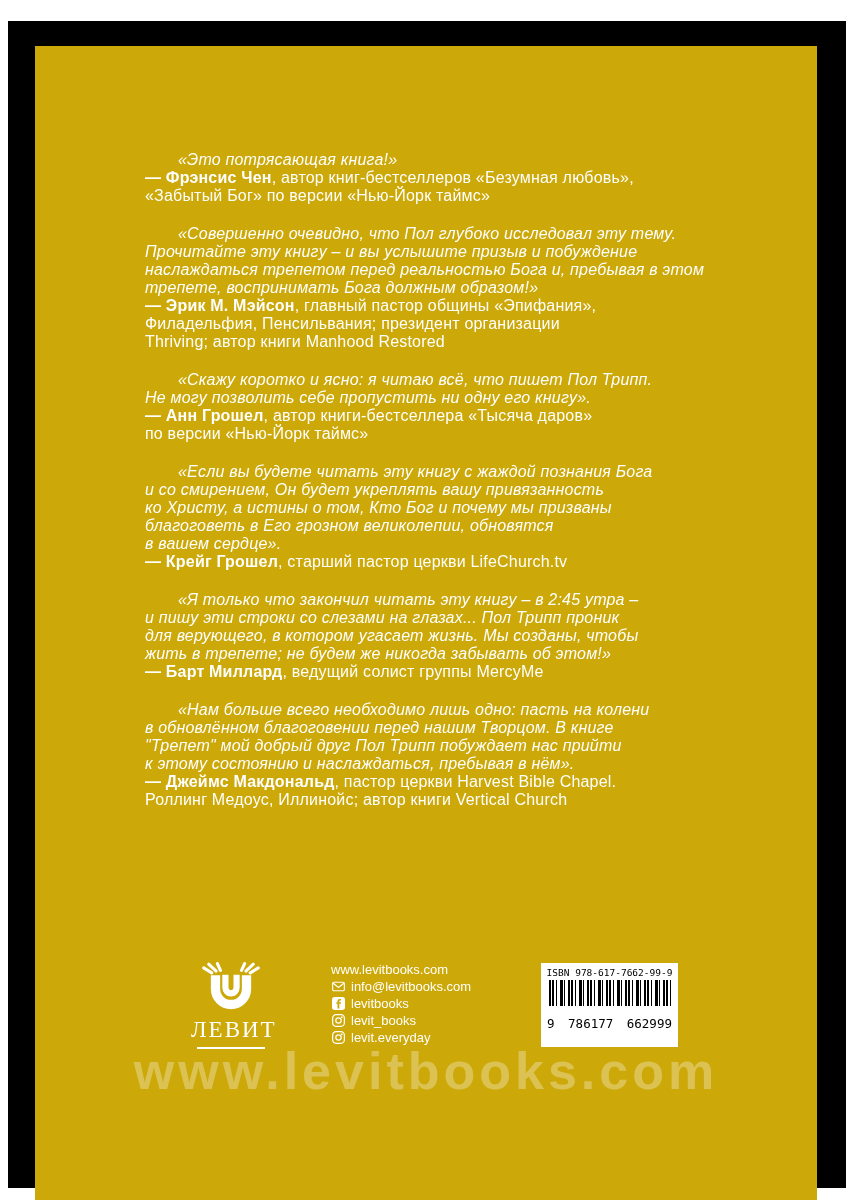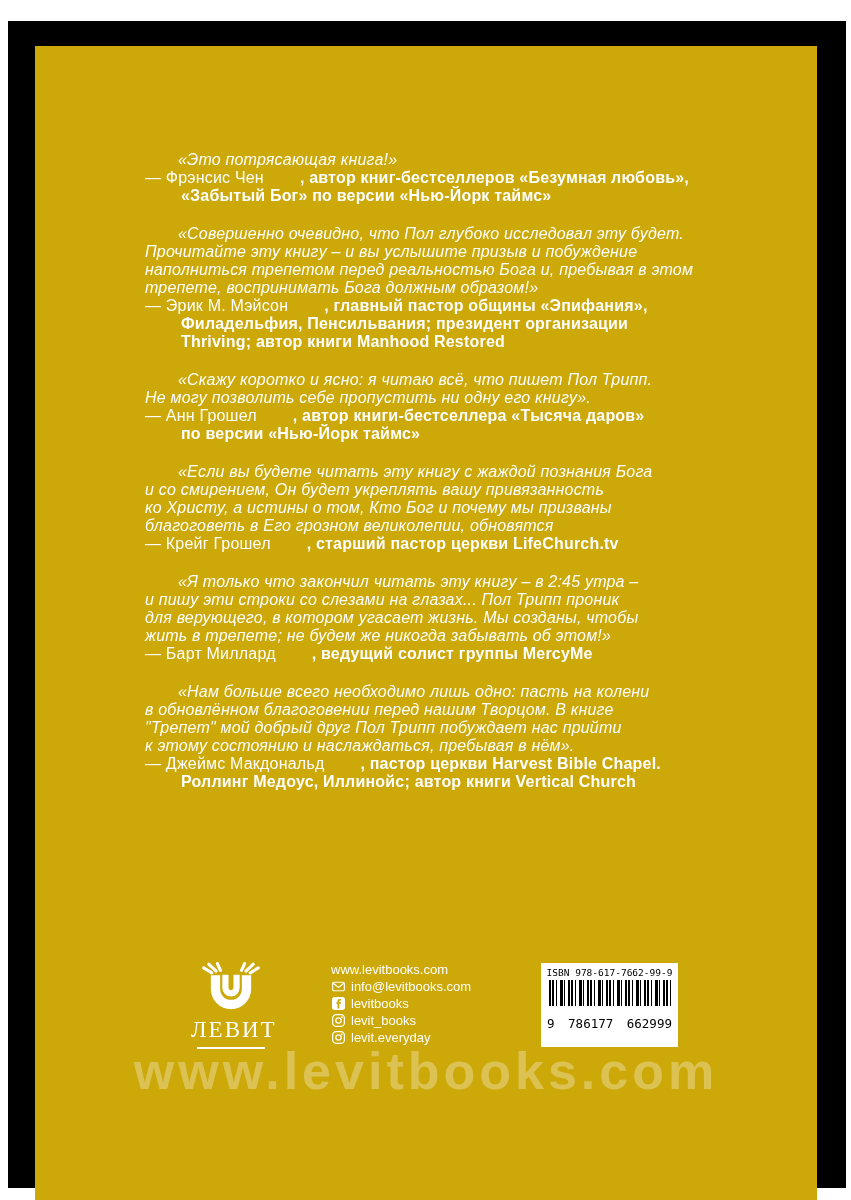--- a/index.html
+++ b/index.html
@@ -10,22 +10,22 @@
   .shadow{position:absolute;left:8px;top:21px;width:838px;height:1167px;background:#000;}
   .cover{position:absolute;left:27px;top:25px;width:782px;height:1194px;background:#CCA808;overflow:hidden;}
 
   
   .quotes{position:absolute;left:110px;top:105px;width:620px;color:#fff;
           font-size:16px;line-height:18px;letter-spacing:0.2px;}
   .quote-block{margin-bottom:20px;}
   .line{white-space:nowrap;}
   .line.indent{padding-left:33px;}
   .seg-i{font-style:italic;}
-  .seg-b{font-weight:400;margin-top:30px;}
-  .seg-r{font-style:normal;font-weight:700;margin-left:36px;}
+  .seg-b{font-weight:700;margin-top:30px;}
+  .seg-r{font-style:normal;font-weight:400;}
 
   
   .logo{position:absolute;left:156px;top:916px;width:80px;color:#fff;text-align:center;}
   .logo svg{width:62px;height:54px;display:block;margin:0 auto;}
   .logo-name{font-family:"Liberation Serif",serif;font-size:23px;letter-spacing:2px;margin-top:1px;}
   .logo-underline{height:2px;background:#fff;width:68px;margin:4px auto 0;}
 
   
   .contacts{position:absolute;left:296px;top:915px;color:#fff;font-size:13px;line-height:17px;}
   .contact-row{display:flex;align-items:center;height:17px;}
@@ -55,39 +55,40 @@
 <div class="shadow">
   <div class="cover">
 
     <div class="quotes">
         <div class="quote-block">
           <div class="line indent"><span class="seg-i">«Это потрясающая книга!»</span></div>
           <div class="line"><span class="seg-b">— Фрэнсис Чен</span><span class="seg-r">, автор книг-бестселлеров «Безумная любовь»,</span></div>
           <div class="line"><span class="seg-r">«Забытый Бог» по версии «Нью-Йорк таймс»</span></div>
         </div>
         <div class="quote-block">
-          <div class="line indent"><span class="seg-i">«Совершенно очевидно, что Пол глубоко исследовал эту будет.</span></div>
+          <div class="line indent"><span class="seg-i">«Совершенно очевидно, что Пол глубоко исследовал эту тему.</span></div>
           <div class="line"><span class="seg-i">Прочитайте эту книгу – и вы услышите призыв и побуждение</span></div>
-          <div class="line"><span class="seg-i">наполниться трепетом перед реальностью Бога и, пребывая в этом</span></div>
+          <div class="line"><span class="seg-i">наслаждаться трепетом перед реальностью Бога и, пребывая в этом</span></div>
           <div class="line"><span class="seg-i">трепете, воспринимать Бога должным образом!»</span></div>
           <div class="line"><span class="seg-b">— Эрик М. Мэйсон</span><span class="seg-r">, главный пастор общины «Эпифания»,</span></div>
           <div class="line"><span class="seg-r">Филадельфия, Пенсильвания; президент организации</span></div>
           <div class="line"><span class="seg-r">Thriving; автор книги Manhood Restored</span></div>
         </div>
         <div class="quote-block">
           <div class="line indent"><span class="seg-i">«Скажу коротко и ясно: я читаю всё, что пишет Пол Трипп.</span></div>
           <div class="line"><span class="seg-i">Не могу позволить себе пропустить ни одну его книгу».</span></div>
           <div class="line"><span class="seg-b">— Анн Грошел</span><span class="seg-r">, автор книги-бестселлера «Тысяча даров»</span></div>
           <div class="line"><span class="seg-r">по версии «Нью-Йорк таймс»</span></div>
         </div>
         <div class="quote-block">
           <div class="line indent"><span class="seg-i">«Если вы будете читать эту книгу с жаждой познания Бога</span></div>
           <div class="line"><span class="seg-i">и со смирением, Он будет укреплять вашу привязанность</span></div>
           <div class="line"><span class="seg-i">ко Христу, а истины о том, Кто Бог и почему мы призваны</span></div>
           <div class="line"><span class="seg-i">благоговеть в Его грозном великолепии, обновятся</span></div>
+          <div class="line"><span class="seg-i">в вашем сердце».</span></div>
           <div class="line"><span class="seg-b">— Крейг Грошел</span><span class="seg-r">, старший пастор церкви LifeChurch.tv</span></div>
         </div>
         <div class="quote-block">
           <div class="line indent"><span class="seg-i">«Я только что закончил читать эту книгу – в 2:45 утра –</span></div>
           <div class="line"><span class="seg-i">и пишу эти строки со слезами на глазах... Пол Трипп проник</span></div>
           <div class="line"><span class="seg-i">для верующего, в котором угасает жизнь. Мы созданы, чтобы</span></div>
           <div class="line"><span class="seg-i">жить в трепете; не будем же никогда забывать об этом!»</span></div>
           <div class="line"><span class="seg-b">— Барт Миллард</span><span class="seg-r">, ведущий солист группы MercyMe</span></div>
         </div>
         <div class="quote-block">

